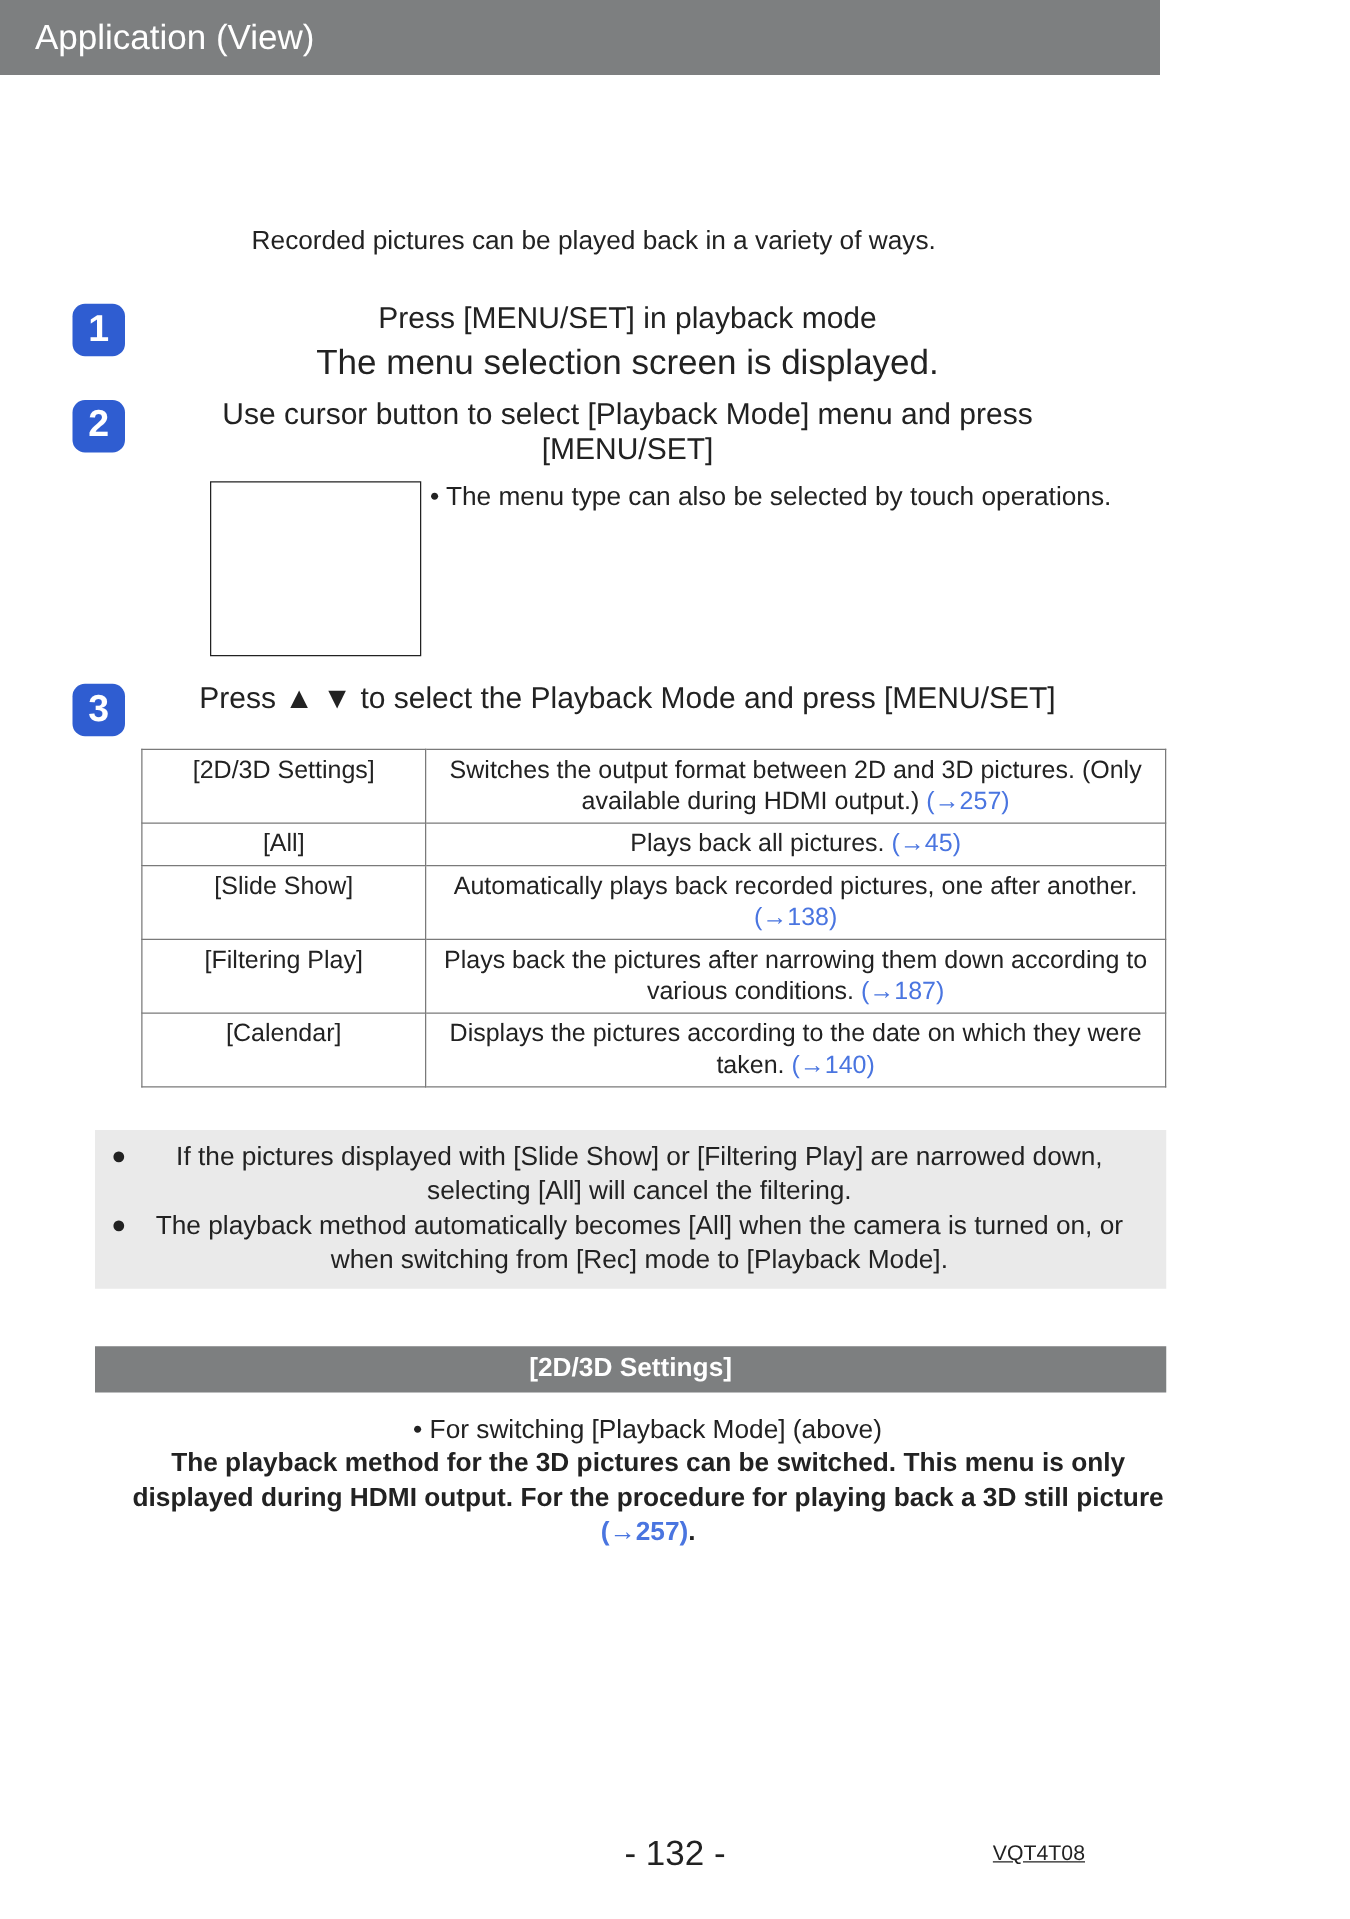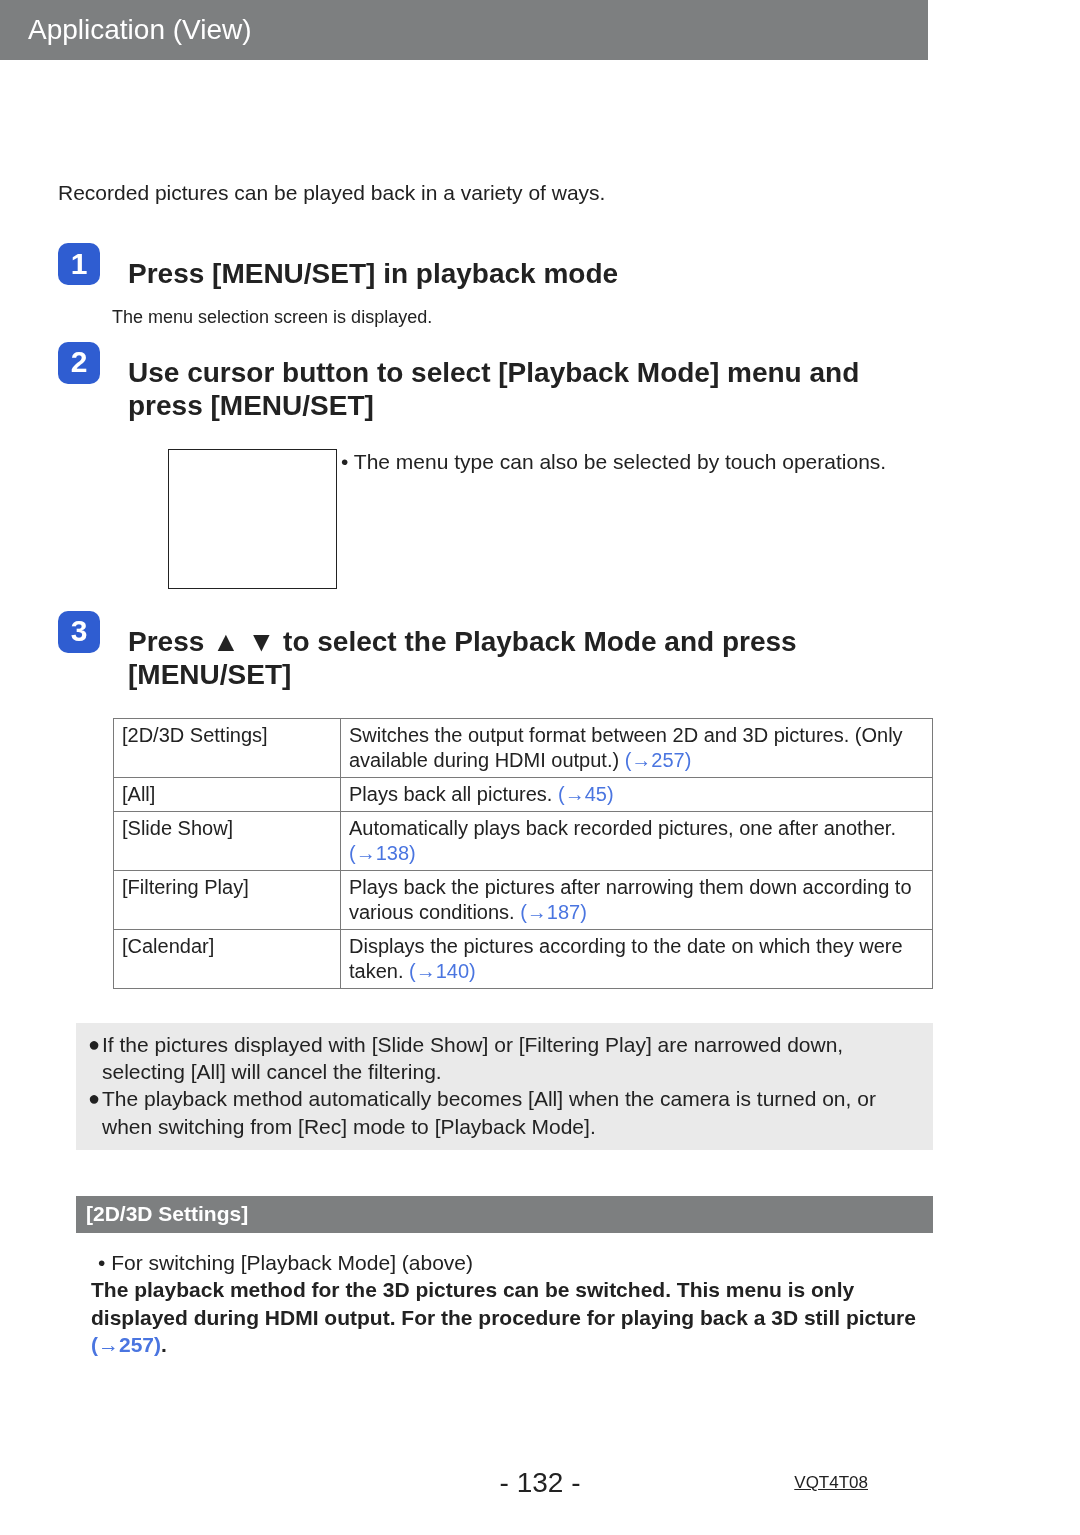--- a/index.html
+++ b/index.html
@@ -21,20 +21,21 @@
     color: #ffffff;
     padding: 14px 28px;
     font-size: 28px;
     font-weight: 400;
     box-sizing: border-box;
   }
   .content {
     padding: 120px 36px 0 58px;
     font-size: 21px;
     line-height: 1.28;
+    text-align: center;
   }
   .intro {
     margin-bottom: 34px;
   }
   .intro p { margin: 0; }
   .step {
     display: flex;
     align-items: flex-start;
     margin-bottom: 10px;
     gap: 12px;
@@ -50,27 +51,27 @@
     align-items: center;
     justify-content: center;
     font-size: 30px;
     font-weight: 700;
     margin-top: 2px;
   }
   .step-body {
     flex: 1;
   }
   .step-title {
+    font-size: 24px;
+    font-weight: 400;
+    margin: 0;
+    line-height: 1.2;
+  }
+  .step-note {
     font-size: 28px;
-    font-weight: 700;
-    margin: 16px;
-    line-height: 1.2;
-  }
-  .step-note {
-    font-size: 18px;
     margin-top: 2px;
     font-weight: 400;
   }
   .step2-sub {
     margin: 6px 0 2px 110px;
     display: flex;
     align-items: flex-start;
     gap: 4px;
   }
   .img-placeholder {

